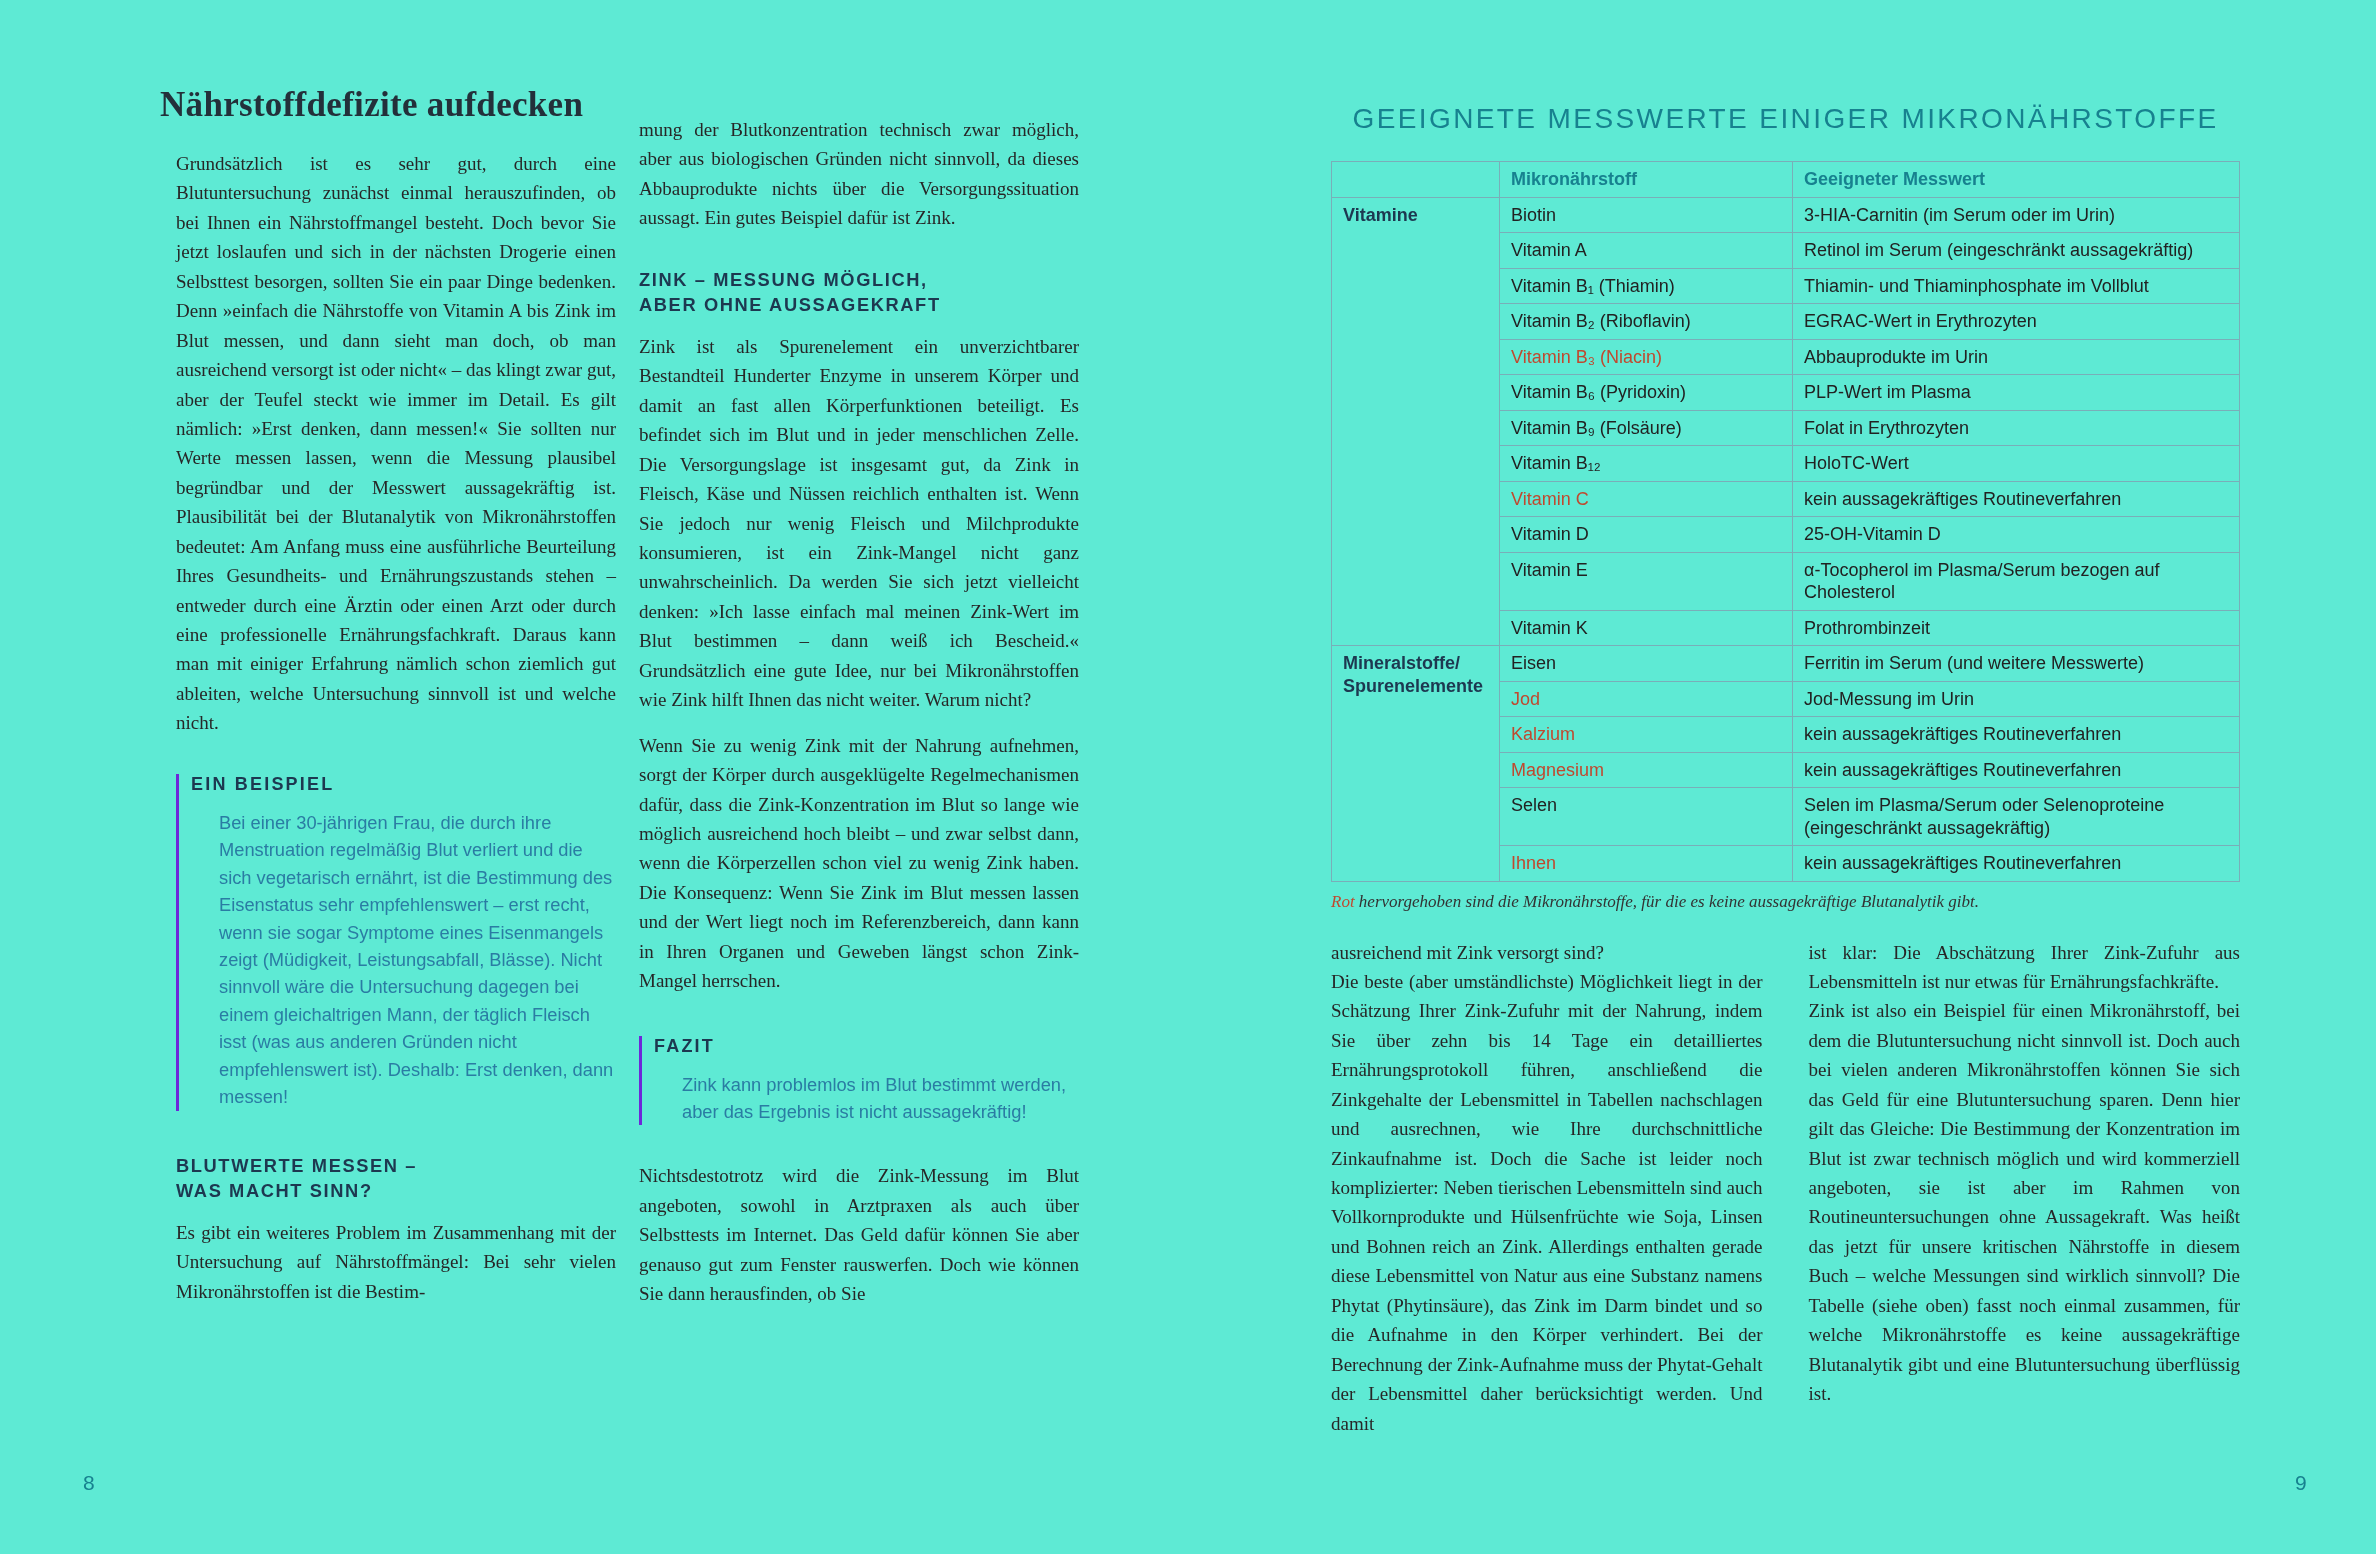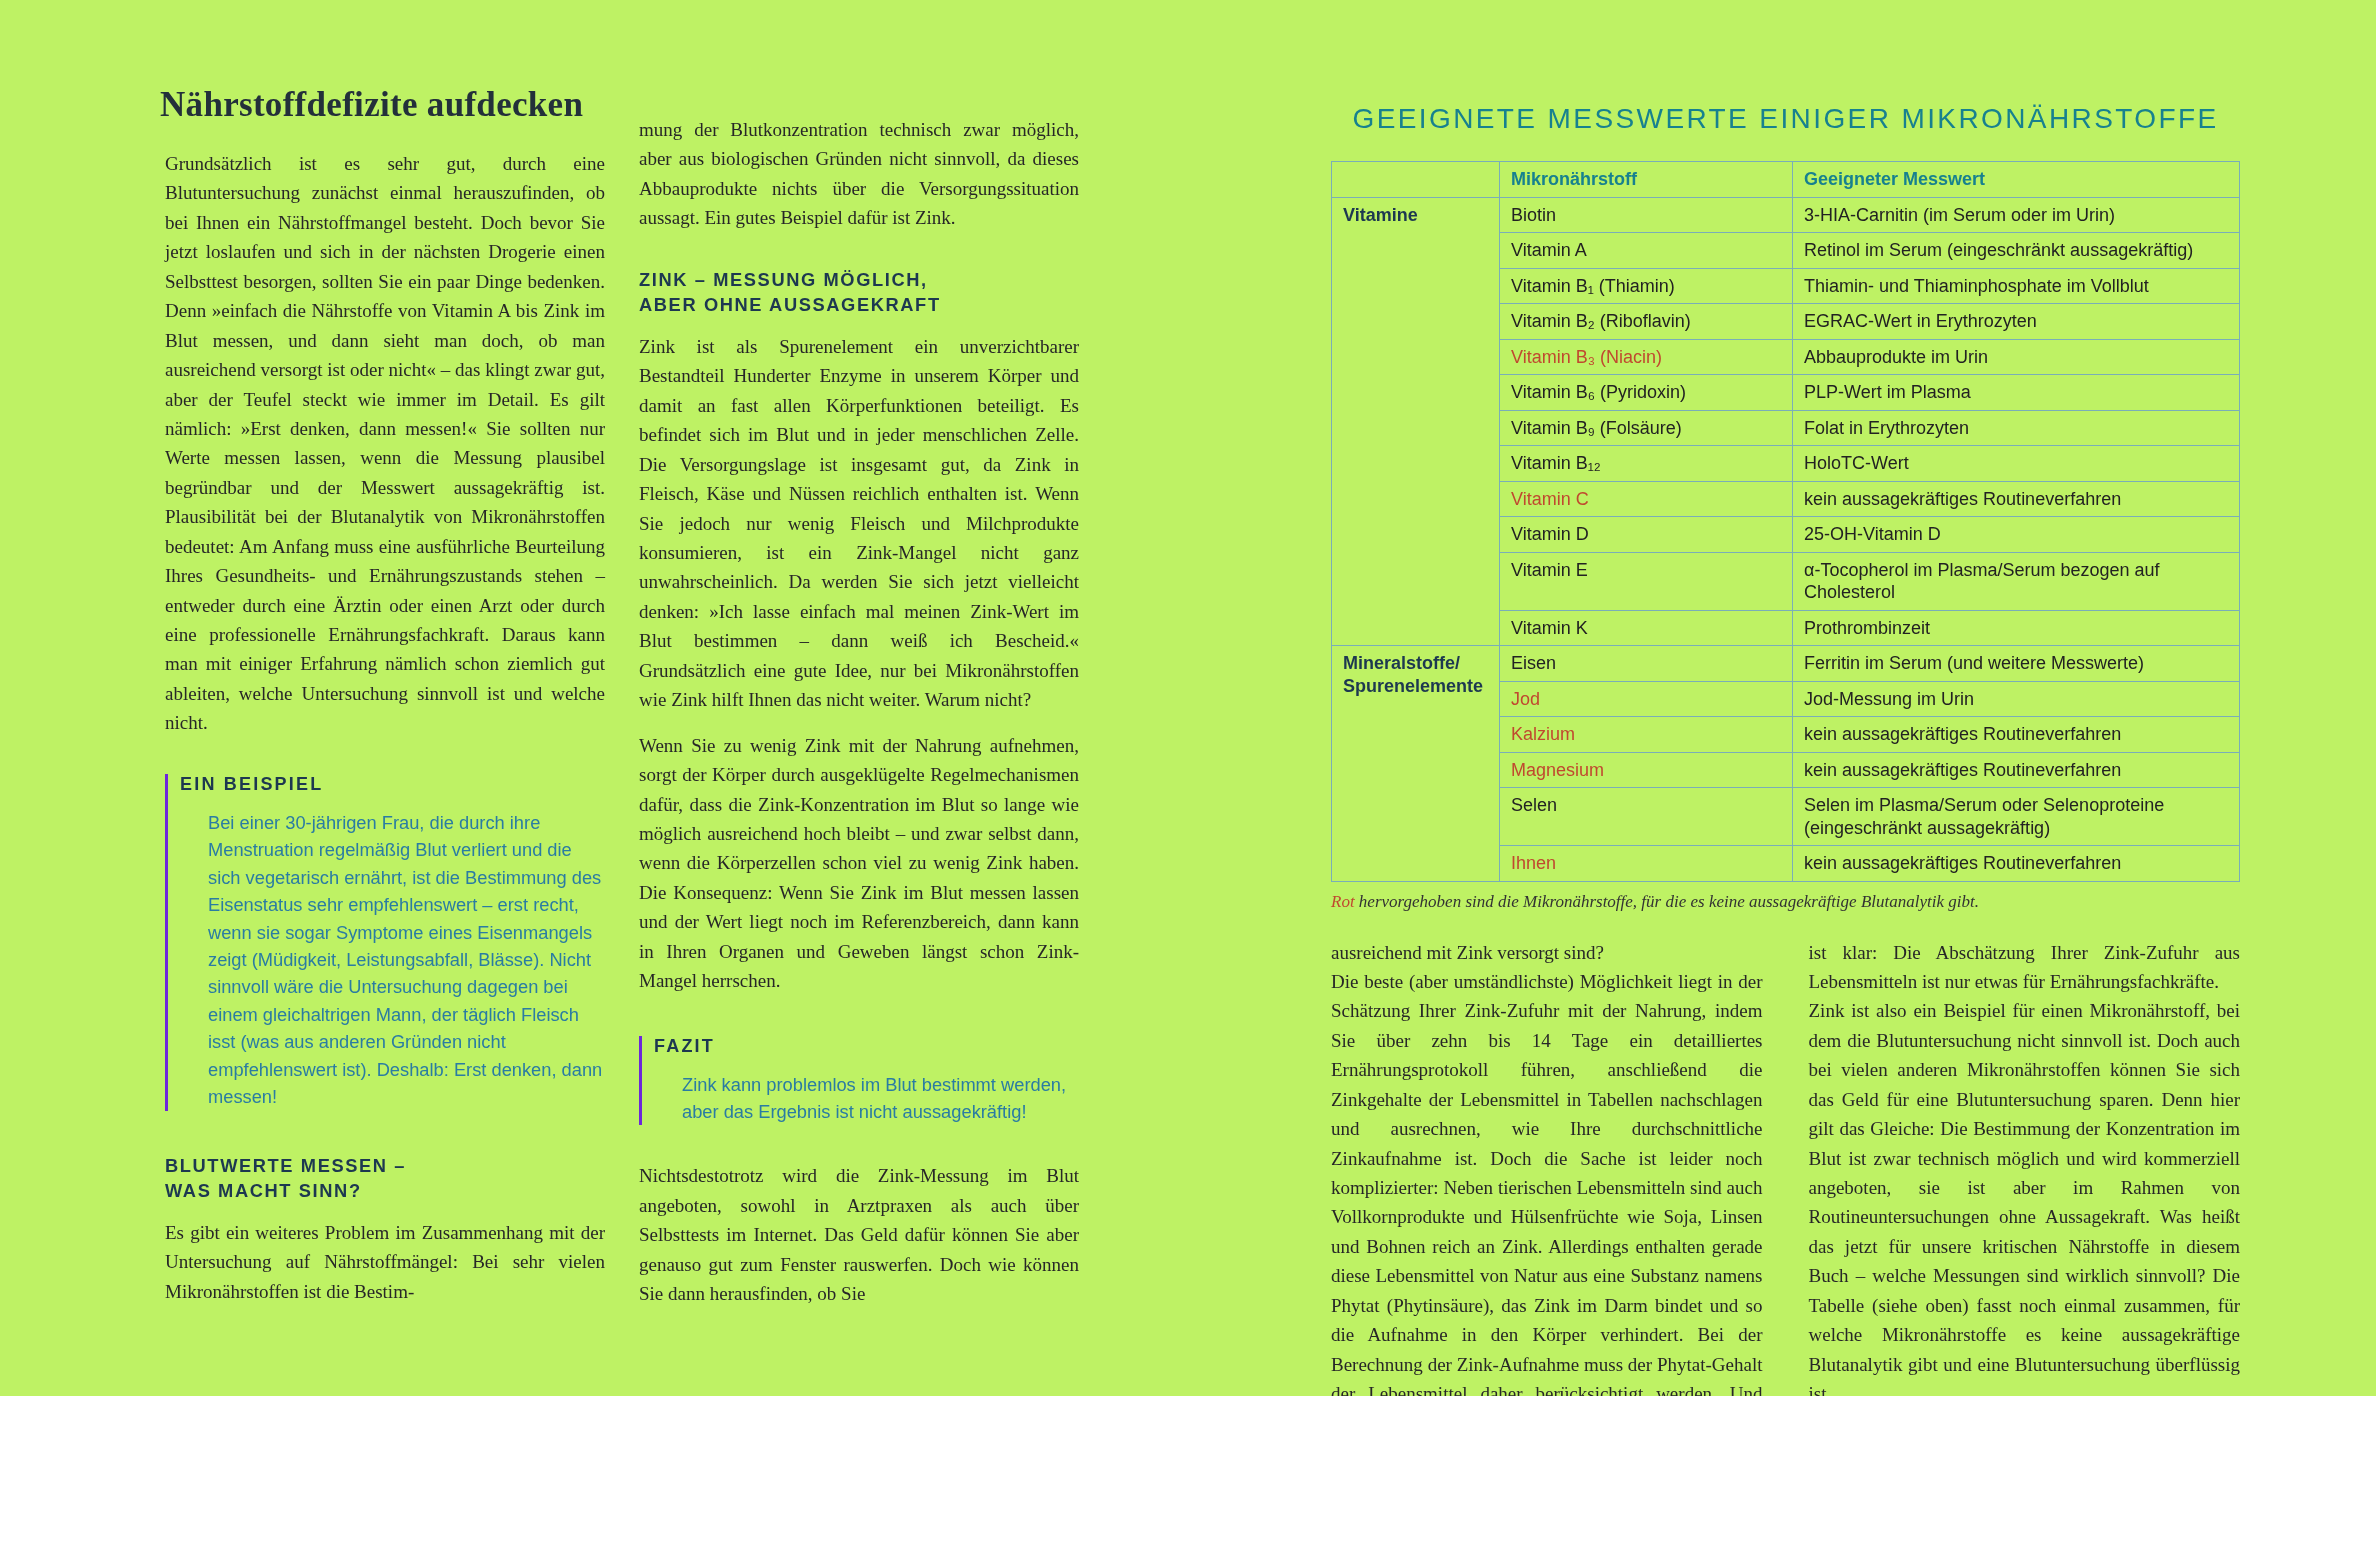--- a/index.html
+++ b/index.html
@@ -1,33 +1,33 @@
 <!DOCTYPE html>
 <html lang="de"><head>
 <meta charset="utf-8">
 <style>
   * { margin:0; padding:0; box-sizing:border-box; }
   html,body { background:#ffffff; }
   .spread {
     position:relative;
-    width:2376px; height:1396px;
-    background:#bef264;
+    width:2376px; height:1554px;
+    background:#5eead4;
     overflow:hidden;
     font-family:"Liberation Serif","DejaVu Serif",serif;
     color:#272727;
   }
   
   .lp-title {
     position:absolute; left:160px; top:85px;
     font-family:"Liberation Serif","DejaVu Serif",serif;
     font-size:35px; font-weight:700; letter-spacing:0.3px;
     color:#23303a;
   }
   .col { position:absolute; }
-  .col1 { left:165px; top:149px; width:440px; }
+  .col1 { left:176px; top:149px; width:440px; }
   .col2 { left:639px; top:115px; width:440px; }
   p.body {
     font-size:19px; line-height:1.55; text-align:justify;
     hyphens:auto; color:#272727;
   }
   .callout {
     margin-top:36px;
     border-left:3px solid #6d28d9;
     padding-left:12px;
   }

